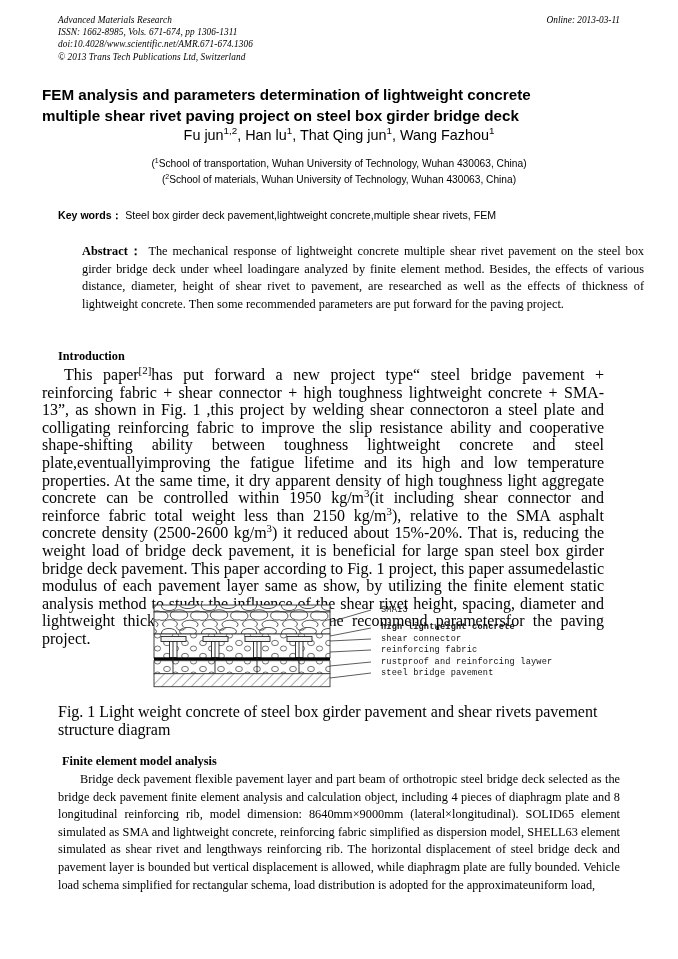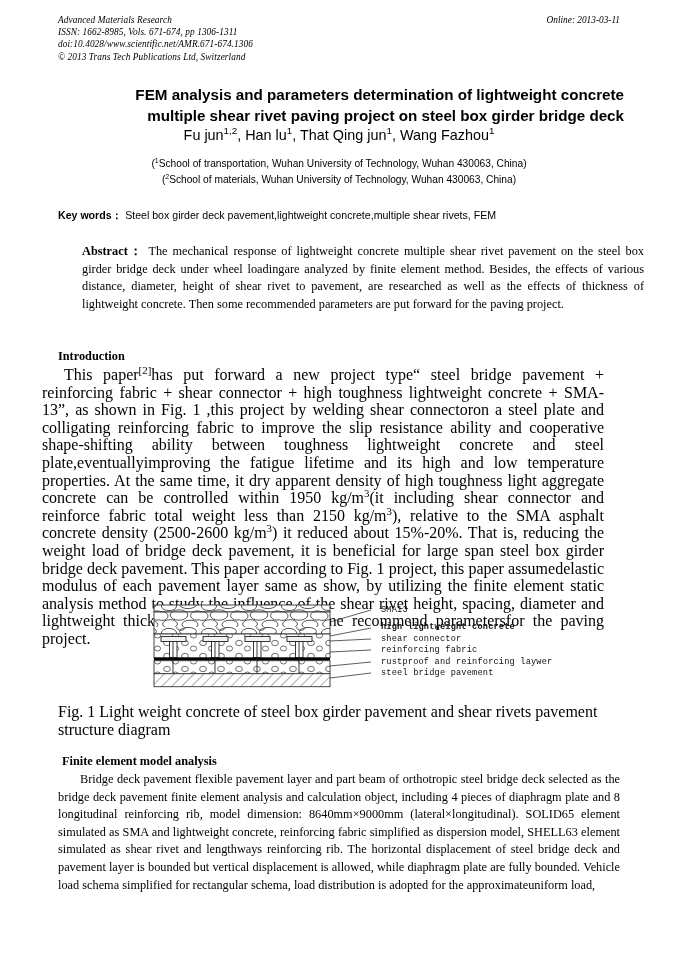--- a/index.html
+++ b/index.html
@@ -41,24 +41,24 @@
     font-style: italic;
     font-size: 9.3px;
     line-height: 12.2px;
     margin-left: 16px;
   }
   .clear { clear: both; }
 
   
   .title {
     position: absolute;
-    left: 54px;
+    left: 42px;
     top: 84px;
     width: 570px;
-    text-align: right;
+    text-align: left;
     font-family: "Liberation Sans", sans-serif;
     font-weight: bold;
     font-size: 15.2px;
     line-height: 21px;
   }
   .authors {
     position: absolute;
     left: 54px;
     top: 126px;
     width: 570px;

